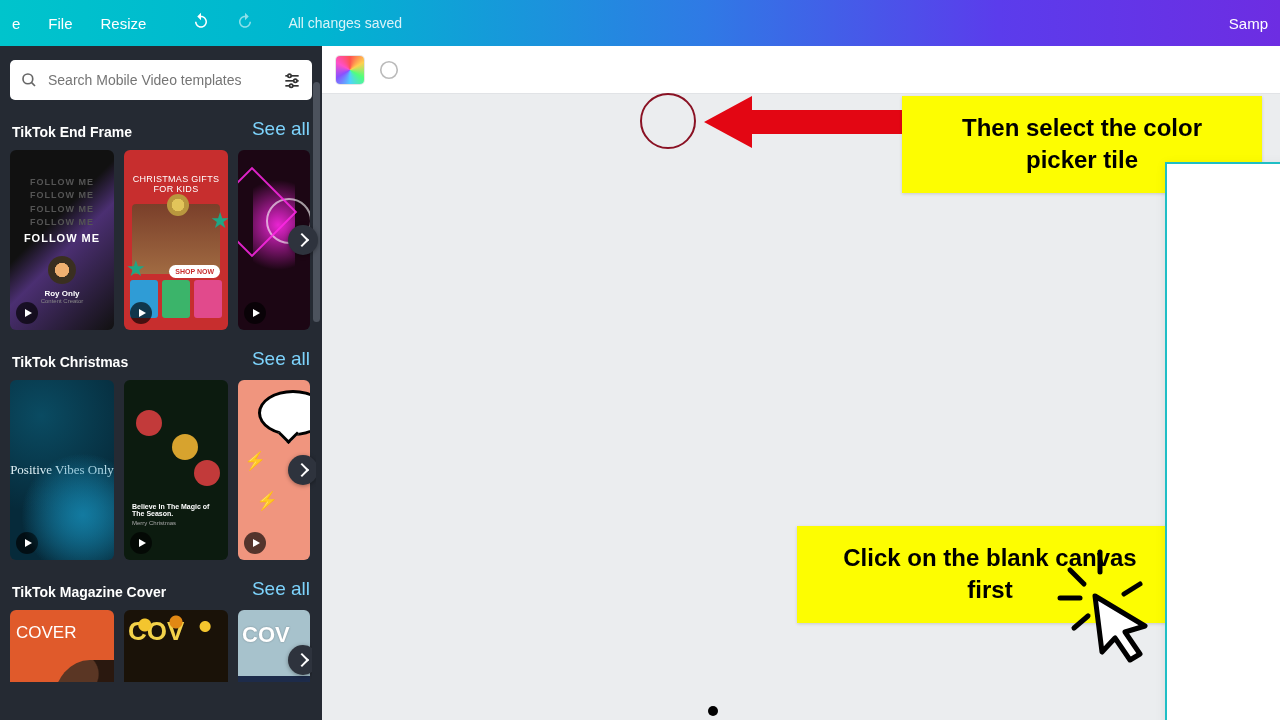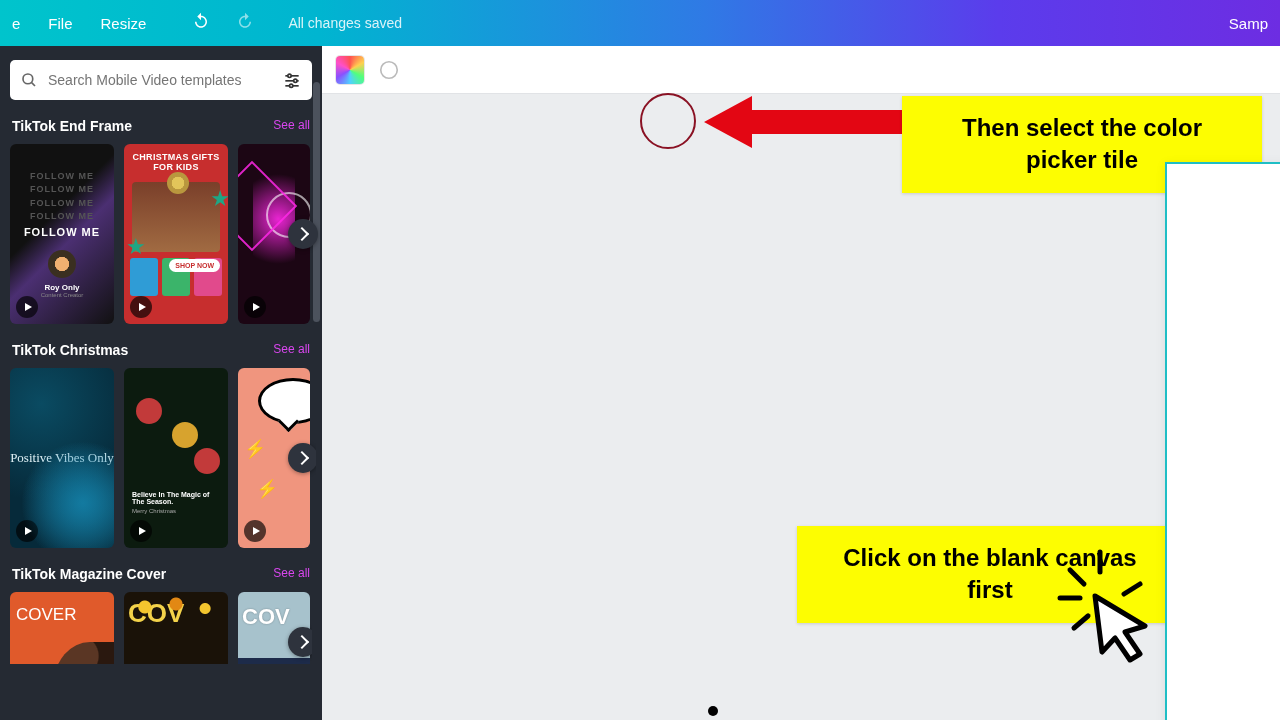--- a/index.html
+++ b/index.html
@@ -29,23 +29,23 @@
   }
   .search-wrap {
     background: #fff; height: 40px; border-radius: 5px;
     display: flex; align-items: center; padding: 0 10px; gap: 10px; color: #555;
   }
   .search-wrap input {
     flex: 1; border: none; outline: none; font-size: 14px; color: #ec4899; background: transparent;
   }
 
   .section { margin-top: 18px; }
-  .sec-head { display: flex; align-items: flex-start; justify-content: space-between; margin-bottom: 10px; padding: 0 2px; }
+  .sec-head { display: flex; align-items: flex-end; justify-content: space-between; margin-bottom: 10px; padding: 0 2px; }
   .sec-title { font-size: 14px; font-weight: 700; }
-  .see-all { font-size: 12px; color: #d946ef; cursor: pointer; }
+  .see-all { font-size: 19px; color: #7dd3fc; cursor: pointer; }
 
   .row { position: relative; display: flex; gap: 10px; }
   .card {
     width: 104px; height: 180px; border-radius: 6px; position: relative;
     overflow: hidden; flex: 0 0 104px; cursor: pointer;
   }
   .card.partial { width: 72px; flex: 0 0 72px; }
   .play {
     position: absolute; left: 6px; bottom: 6px; width: 22px; height: 22px;
     background: rgba(0,0,0,.65); border-radius: 50%; display: flex; align-items: center; justify-content: center;
@@ -60,21 +60,21 @@
   .chev::after { content: ""; width: 8px; height: 8px; border-right: 2px solid #fff; border-bottom: 2px solid #fff; transform: rotate(-45deg); margin-right: 3px; }
 
   
   .c-follow { background: linear-gradient(135deg,#111 40%,#4b2f72 55%,#111 100%); color:#fff; display:flex;flex-direction:column;align-items:center;justify-content:center; }
   .c-follow .ln{font-size:9px;color:#555;font-weight:700;letter-spacing:1px;line-height:1.5;}
   .c-follow .bold{color:#fff;font-size:11px;}
   .c-follow .pf{width:28px;height:28px;border-radius:50%;background:radial-gradient(circle,#f0b070 35%,#3a2f20 37%);margin-top:10px;}
   .c-follow .nm{font-size:8px;margin-top:5px;font-weight:600;}
   .c-follow .sb{font-size:6px;color:#888;}
   .c-xmas{background:#c72e2e;color:#fff;text-align:center;}
-  .c-xmas .hd{font-size:9px;font-weight:700;padding:8px 4px 4px;letter-spacing:.3px;}
+  .c-xmas .hd{font-size:9px;font-weight:400;padding:24px 4px 4px;letter-spacing:.3px;}
   .c-xmas .gift-area{height:70px;background:linear-gradient(180deg,#7a3f2a,#a16b42);position:relative;margin:6px 8px 0;border-radius:4px;}
   .c-xmas .star{position:absolute;color:#1fa684;font-size:22px;}
   .c-xmas .bow{width:22px;height:22px;background:radial-gradient(circle,#e2c55a 40%,#b9973e 42%);border-radius:50%;position:absolute;left:40%;top:-10px;}
   .c-xmas .boxes{height:50px;display:flex;gap:4px;padding:6px;}
   .c-xmas .bx{flex:1;border-radius:3px;}
   .c-xmas .snbtn{position:absolute;right:8px;bottom:52px;background:#fff;color:#c72e2e;font-size:7px;font-weight:700;padding:3px 6px;border-radius:10px;}
   .c-neon{background:#1c0614;position:relative;overflow:hidden;}
   .c-neon::before{content:"";position:absolute;inset:15px;background:radial-gradient(circle at 60% 40%,rgba(255,40,230,.9),rgba(255,40,230,0) 48%);}
   .c-neon::after{content:"";position:absolute;top:30px;left:-18px;width:60px;height:60px;border:2px solid rgba(255,40,230,.85);transform:rotate(45deg);}
   .c-neon .ring{position:absolute;top:48px;left:28px;width:46px;height:46px;border:2px solid rgba(255,255,255,.6);border-radius:50%;}

